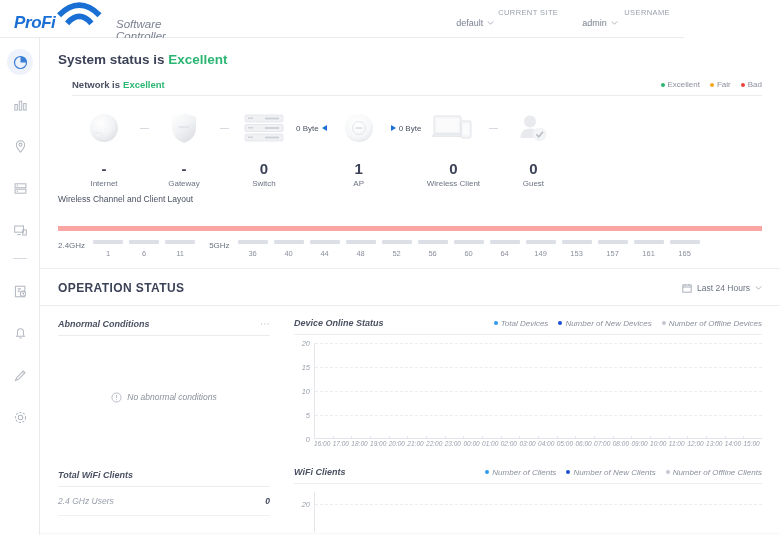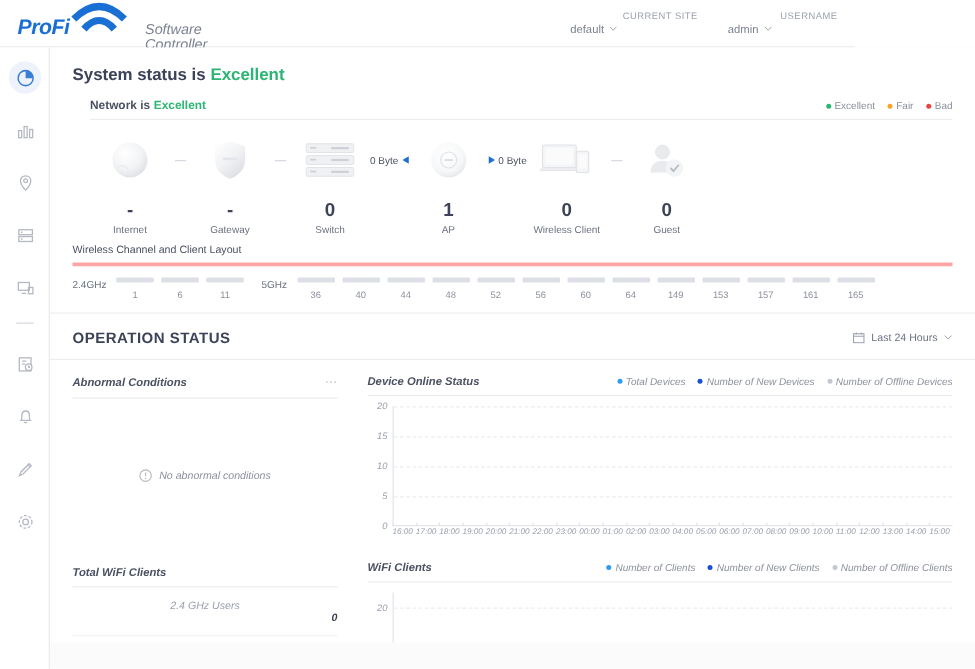--- a/index.html
+++ b/index.html
@@ -117,22 +117,22 @@
     height: 44px; display: flex; align-items: center; gap: 3px;
     font-size: 8px; color: #4b5162; white-space: nowrap;
   }
   .tri-l { width: 0; height: 0; border-top: 3.5px solid transparent;
            border-bottom: 3.5px solid transparent; border-right: 5px solid #1a6fd4; }
   .tri-r { width: 0; height: 0; border-top: 3.5px solid transparent;
            border-bottom: 3.5px solid transparent; border-left: 5px solid #1a6fd4; }
 
   
   .wch { margin-top: 6px; }
-  .wch-title { font-size: 8.5px; color: #4b5162; padding-bottom: 6px;
-               border-bottom: 3px solid #fca5a5; }
+  .wch-title { font-size: 8.5px; color: #4b5162; padding-bottom: 22px;
+               border-bottom: 5px solid #fca5a5; }
   .wch-body { display: flex; align-items: flex-start; padding-top: 9px; }
   .band-lbl { font-size: 8px; color: #6b7280; padding-top: 1px; white-space: nowrap; }
   .chans { display: flex; gap: 6px; margin-left: 8px; }
   .chan { display: flex; flex-direction: column; align-items: center; }
   .chan .bar { width: 30px; height: 4px; background: #dcdfe5; border-radius: 1px; }
   .chan .cn { font-size: 7.5px; color: #8b909c; margin-top: 5px; }
   .band-gap { width: 14px; }
 
   
   .ops-head {
@@ -157,21 +157,21 @@
   .dots3 { margin-left: auto; color: #c3c7d0; font-size: 10px; letter-spacing: 1px; }
 
   .empty-box {
     height: 122px; display: flex; align-items: center;
     justify-content: center; gap: 5px;
   }
   .empty-box span { font-size: 8.5px; color: #8b909c; }
 
   .kv-row {
     display: flex; align-items: center; padding: 9px 0;
-    border-bottom: 1px solid #f0f1f4; font-size: 8.5px; flex-direction: column;
+    border-bottom: 1px solid #f0f1f4; font-size: 8.5px;
   }
   .kv-k { color: #9aa0ad; }
   .kv-v { margin-left: auto; font-weight: bold; color: #3c4257; }
 
   
   .chart { position: relative; height: 112px; margin-top: 8px; }
   .yaxis { position: absolute; left: 0; top: 0; width: 20px; height: 96px; }
   .ytick {
     position: absolute; right: 4px; font-size: 7.5px;
     color: #9aa0ad; transform: translateY(-50%);

